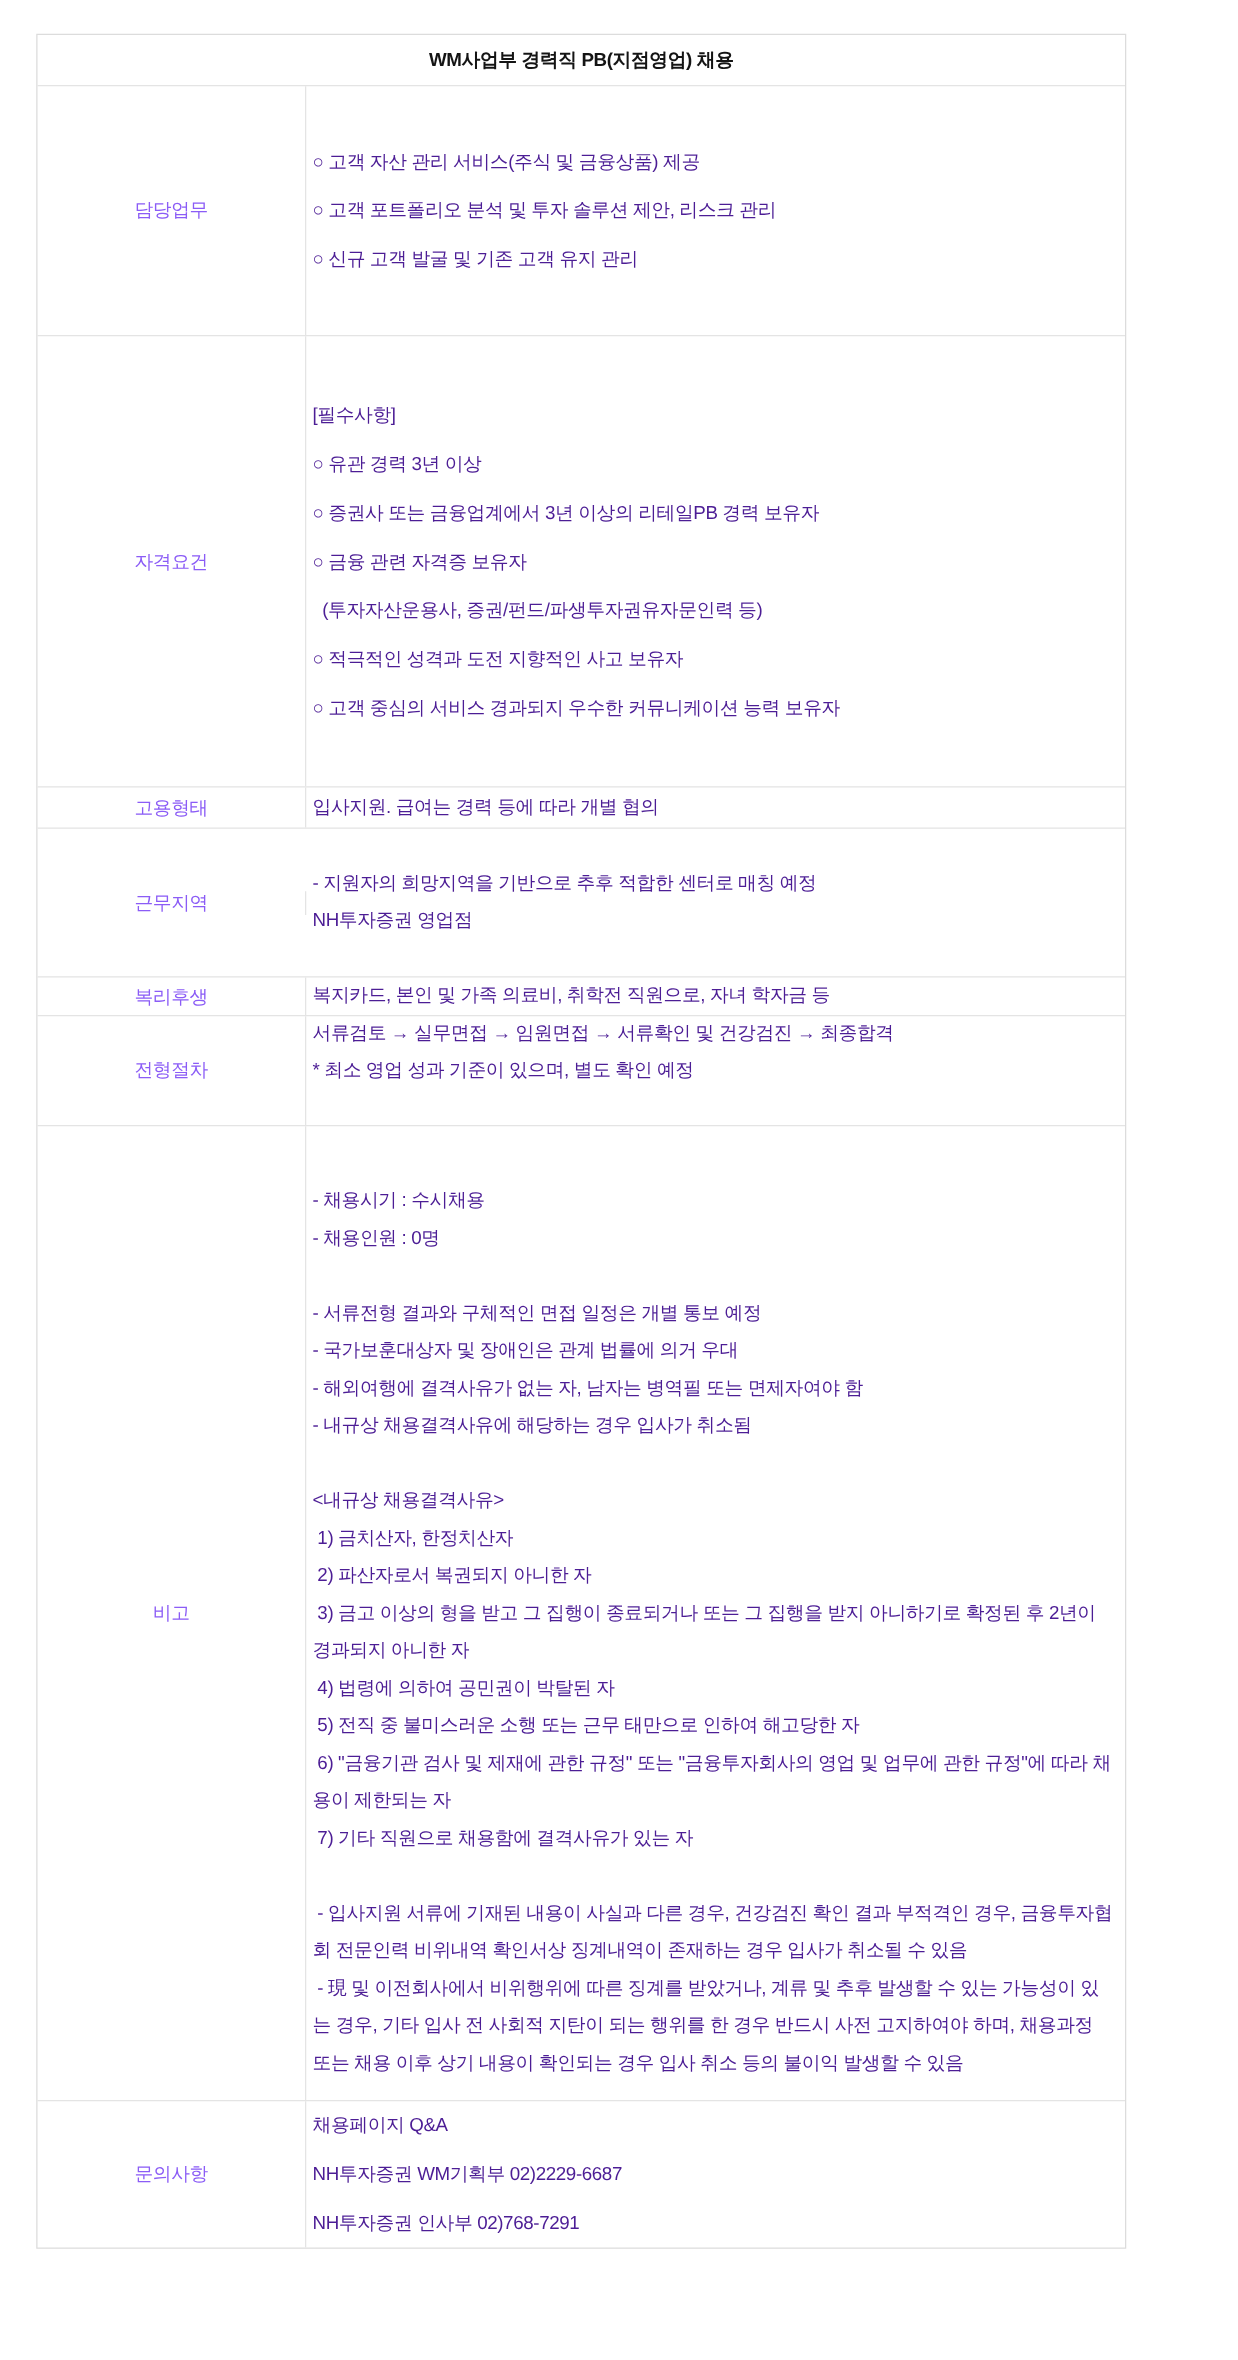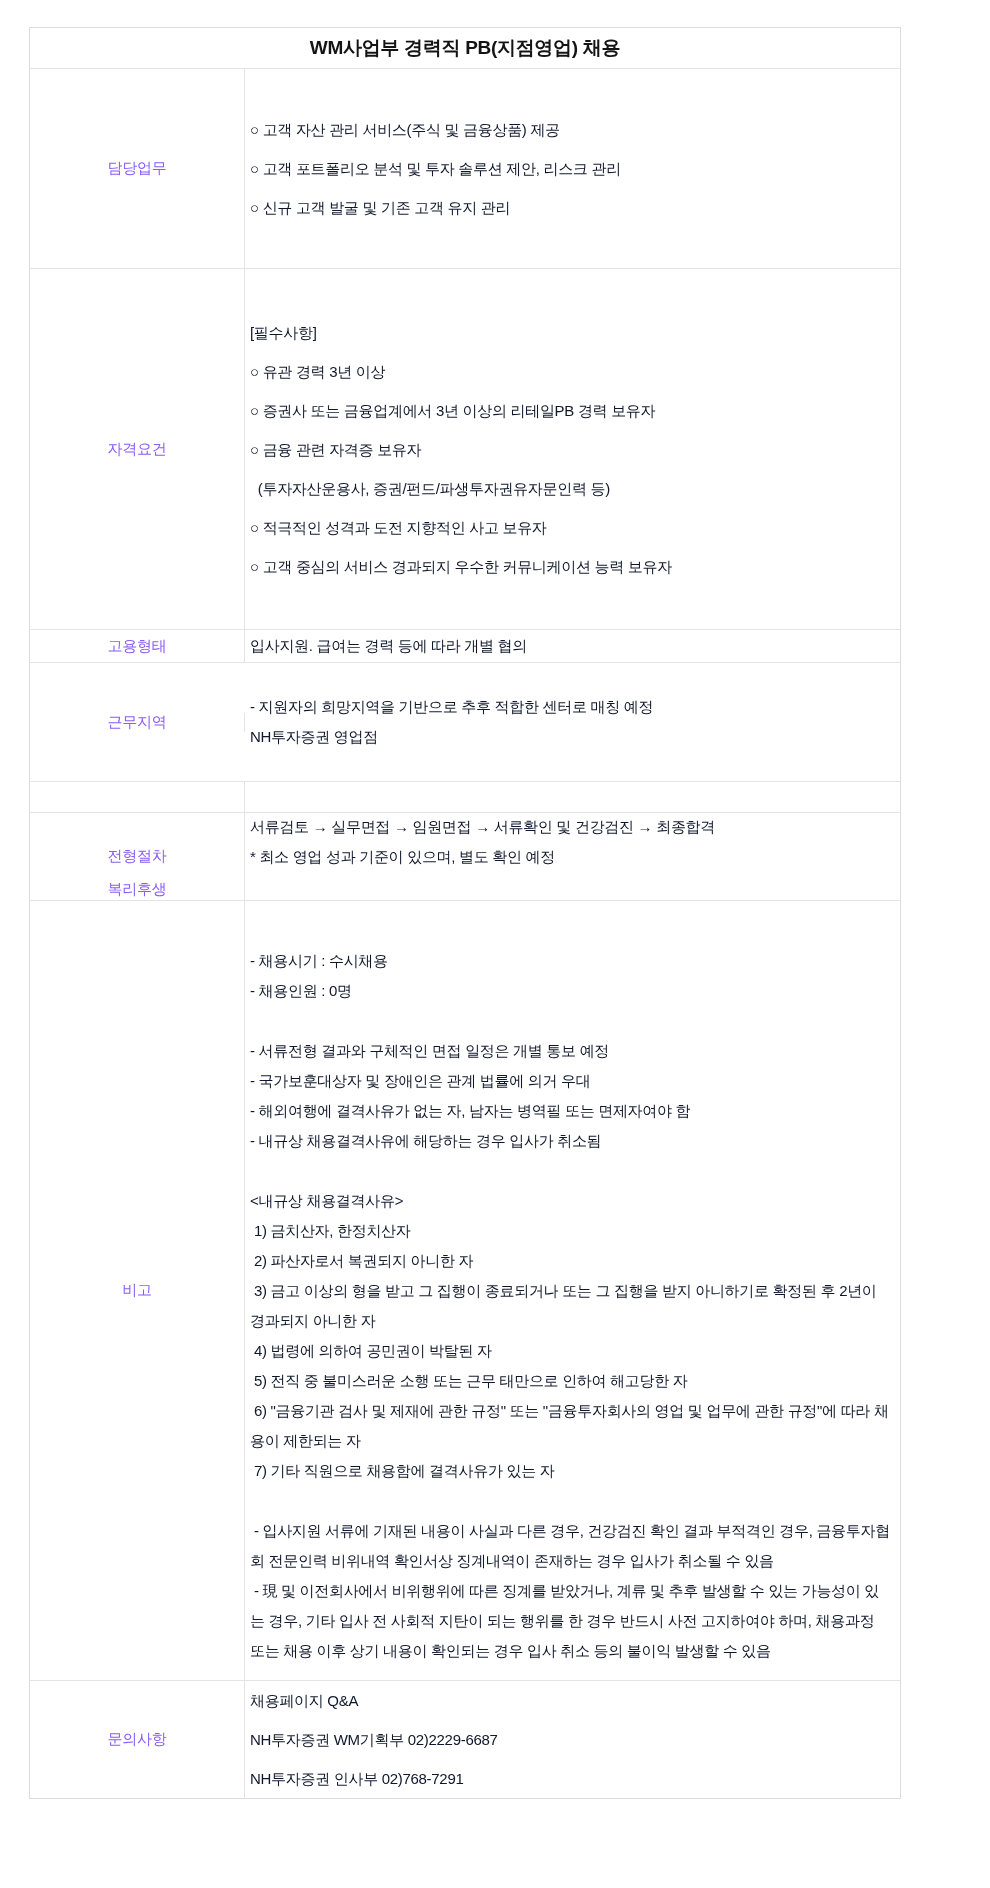--- a/index.html
+++ b/index.html
@@ -29,21 +29,21 @@
     border-top: 1px solid #e4e4e4;
   }
   .row:first-child { border-top: none; }
 
   .row-header { height: 40px; }
   .title-cell {
     flex: 1;
     display: flex;
     align-items: center;
     justify-content: center;
-    font-size: 19px;
+    font-size: 15px;
     font-weight: bold;
     color: #141414;
     letter-spacing: -0.3px;
   }
 
   .label-cell {
     flex: 0 0 215px;
     width: 215px;
     box-sizing: border-box;
     border-right: 1px solid #e4e4e4;
@@ -55,38 +55,38 @@
     letter-spacing: -0.3px;
   }
   .content-cell {
     flex: 1;
     box-sizing: border-box;
     display: flex;
     flex-direction: column;
     justify-content: center;
     padding: 0 8px 0 5px;
     font-size: 15px;
-    color: #0f172a;
+    color: #4c1d95;
     letter-spacing: -0.3px;
     overflow: hidden;
   }
   .content-cell p {
     margin: 0;
     line-height: 30px;
     white-space: pre-wrap;
   }
   .row-duties .content-cell p,
   .row-qualifications .content-cell p,
   .row-contact .content-cell p { line-height: 39px; }
 
   .row-duties            { height: 200px; }
   .row-qualifications    { height: 361px; }
   .row-employment-type   { height: 33px; justify-content: space-between; }
   .row-work-location     { height: 119px; align-items: center; }
-  .row-benefits          { height: 31px; flex-direction: column; }
+  .row-benefits          { height: 31px; }
   .row-selection-process { height: 88px; }
   .row-notes             { height: 780px; }
   .row-contact           { height: 118px; }
 </style>
 </head>
 <body>
 
 <div class="job-table">
   <div class="row row-header">
     <div class="title-cell">WM사업부 경력직 PB(지점영업) 채용</div>

